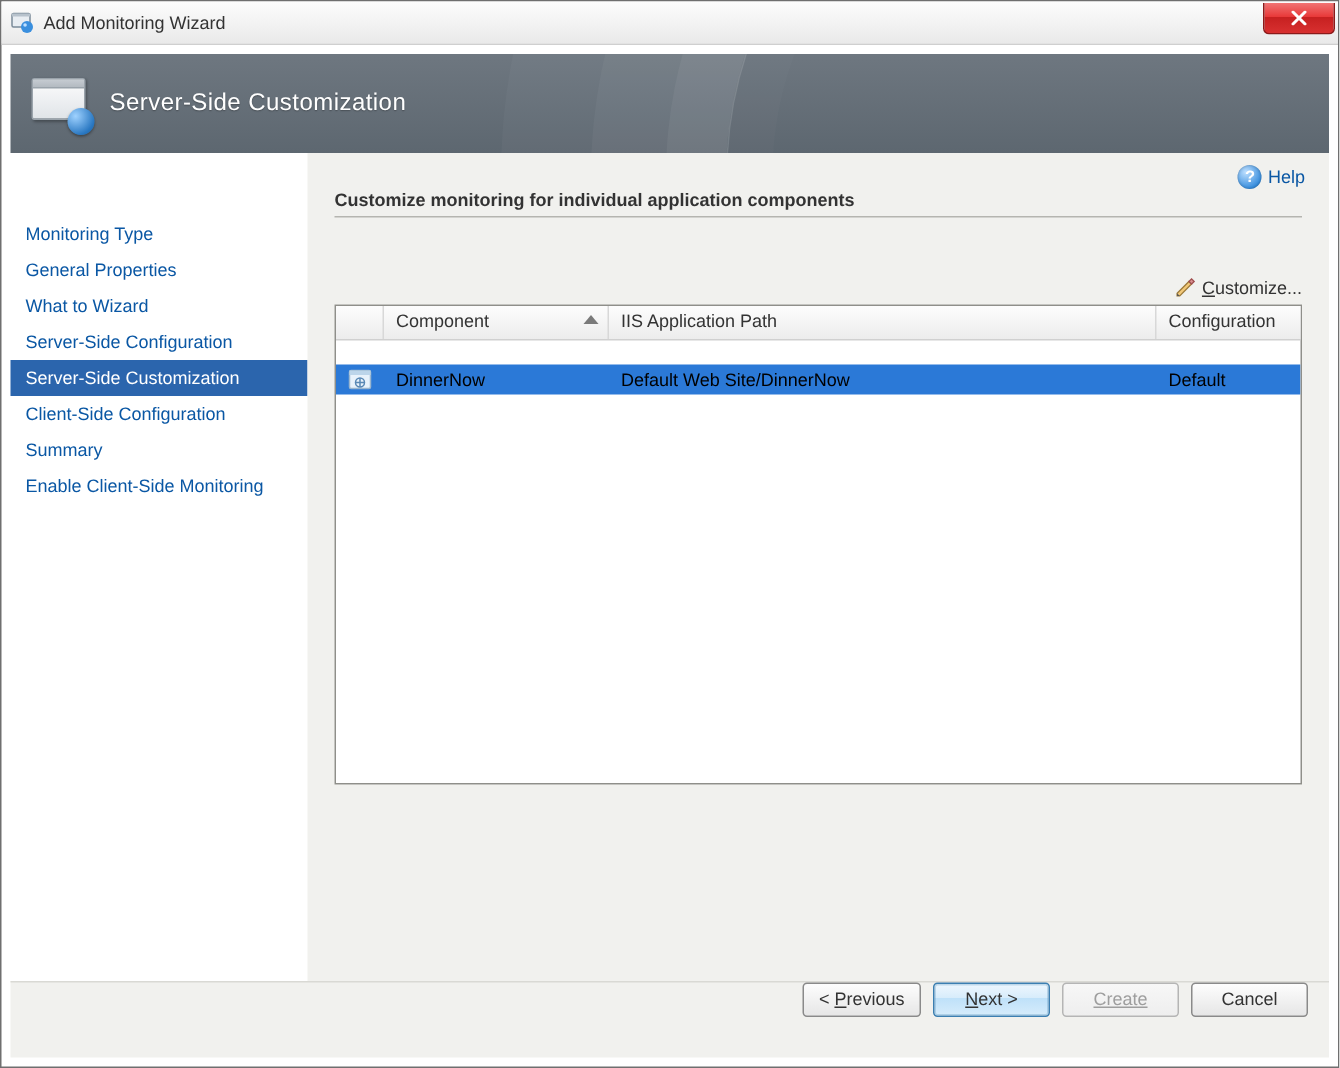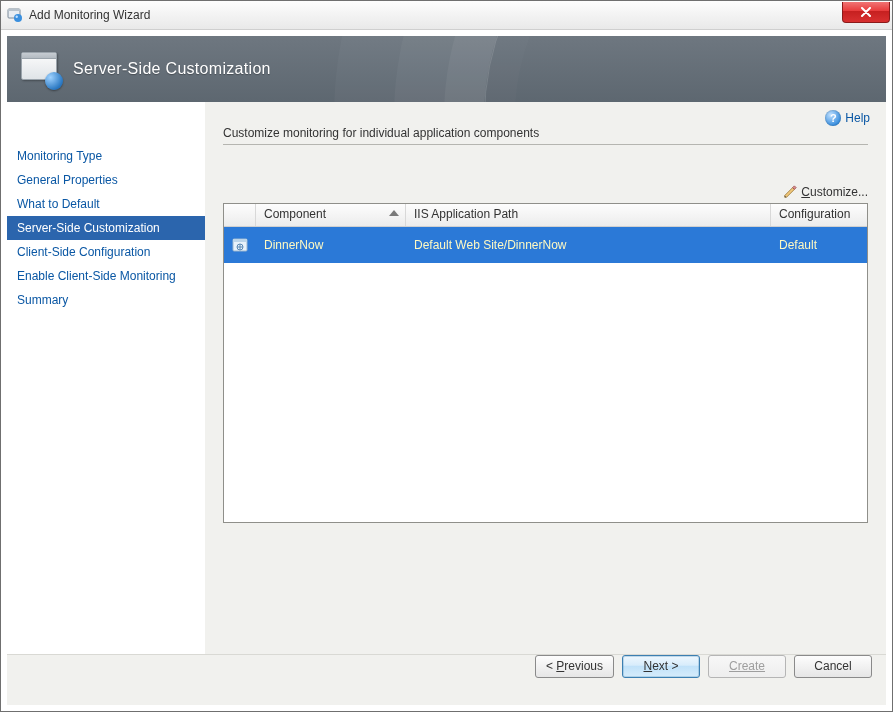--- a/index.html
+++ b/index.html
@@ -155,21 +155,21 @@
     background: radial-gradient(circle at 35% 30%, #bfe0ff, #3a8fde 70%, #1d6bb5);
     display:flex; align-items:center; justify-content:center;
     color:#fff; font-weight:bold; font-size:11px;
     box-shadow: inset 0 0 2px rgba(0,0,0,0.3);
   }
 
   .section-title {
     margin: 0 18px 0 18px;
     padding-bottom: 4px;
     border-bottom: 1px solid #b5b5b0;
-    font-weight: normal;
+    font-weight: bold;
     color: #333;
   }
 
   .customize-row {
     display:flex; justify-content:flex-end; align-items:center;
     padding: 40px 18px 4px 18px;
     gap:4px;
     color:#333;
   }
   .customize-row .pencil {
@@ -208,23 +208,24 @@
   .sort-arrow {
     position:absolute; right:6px; top:6px;
     width:0; height:0;
     border-left:5px solid transparent;
     border-right:5px solid transparent;
     border-bottom:6px solid #7a7a7a;
   }
   .grid-body { flex:1; overflow:auto; }
   .grid-row {
     display:flex; align-items:center;
-    height: 36px;
+    height: 20px;
     background: #2b79d7;
-    color: #fef9c3;
+    color: #000000;
+    margin-top: 16px;
   }
   .gr-cell { padding: 0 8px; box-sizing:border-box; overflow:hidden; white-space:nowrap; }
   .gr-icon { width:32px; flex:0 0 32px; display:flex; align-items:center; justify-content:center; }
   .gr-comp { width:150px; flex:0 0 150px; }
   .gr-path { flex:1; }
   .gr-conf { width:96px; flex:0 0 96px; }
 
   
   .footer {
     height: 50px;
@@ -291,25 +292,26 @@
       <div class="ball"></div>
     </div>
     <div class="header-title">Server-Side Customization</div>
   </div>
 
   <div class="body-area">
 
     <div class="sidebar">
       <div class="nav-item">Monitoring Type</div>
       <div class="nav-item">General Properties</div>
-      <div class="nav-item">What to Default</div>
+      <div class="nav-item">What to Wizard</div>
+      <div class="nav-item">Server-Side Configuration</div>
       <div class="nav-item selected">Server-Side Customization</div>
       <div class="nav-item">Client-Side Configuration</div>
+      <div class="nav-item">Summary</div>
       <div class="nav-item">Enable Client-Side Monitoring</div>
-      <div class="nav-item">Summary</div>
     </div>
 
     <div class="content">
 
       <div class="help-row">
         <span class="help-icon">?</span>
         <span>Help</span>
       </div>
 
       <div class="section-title">Customize monitoring for individual application components</div>

